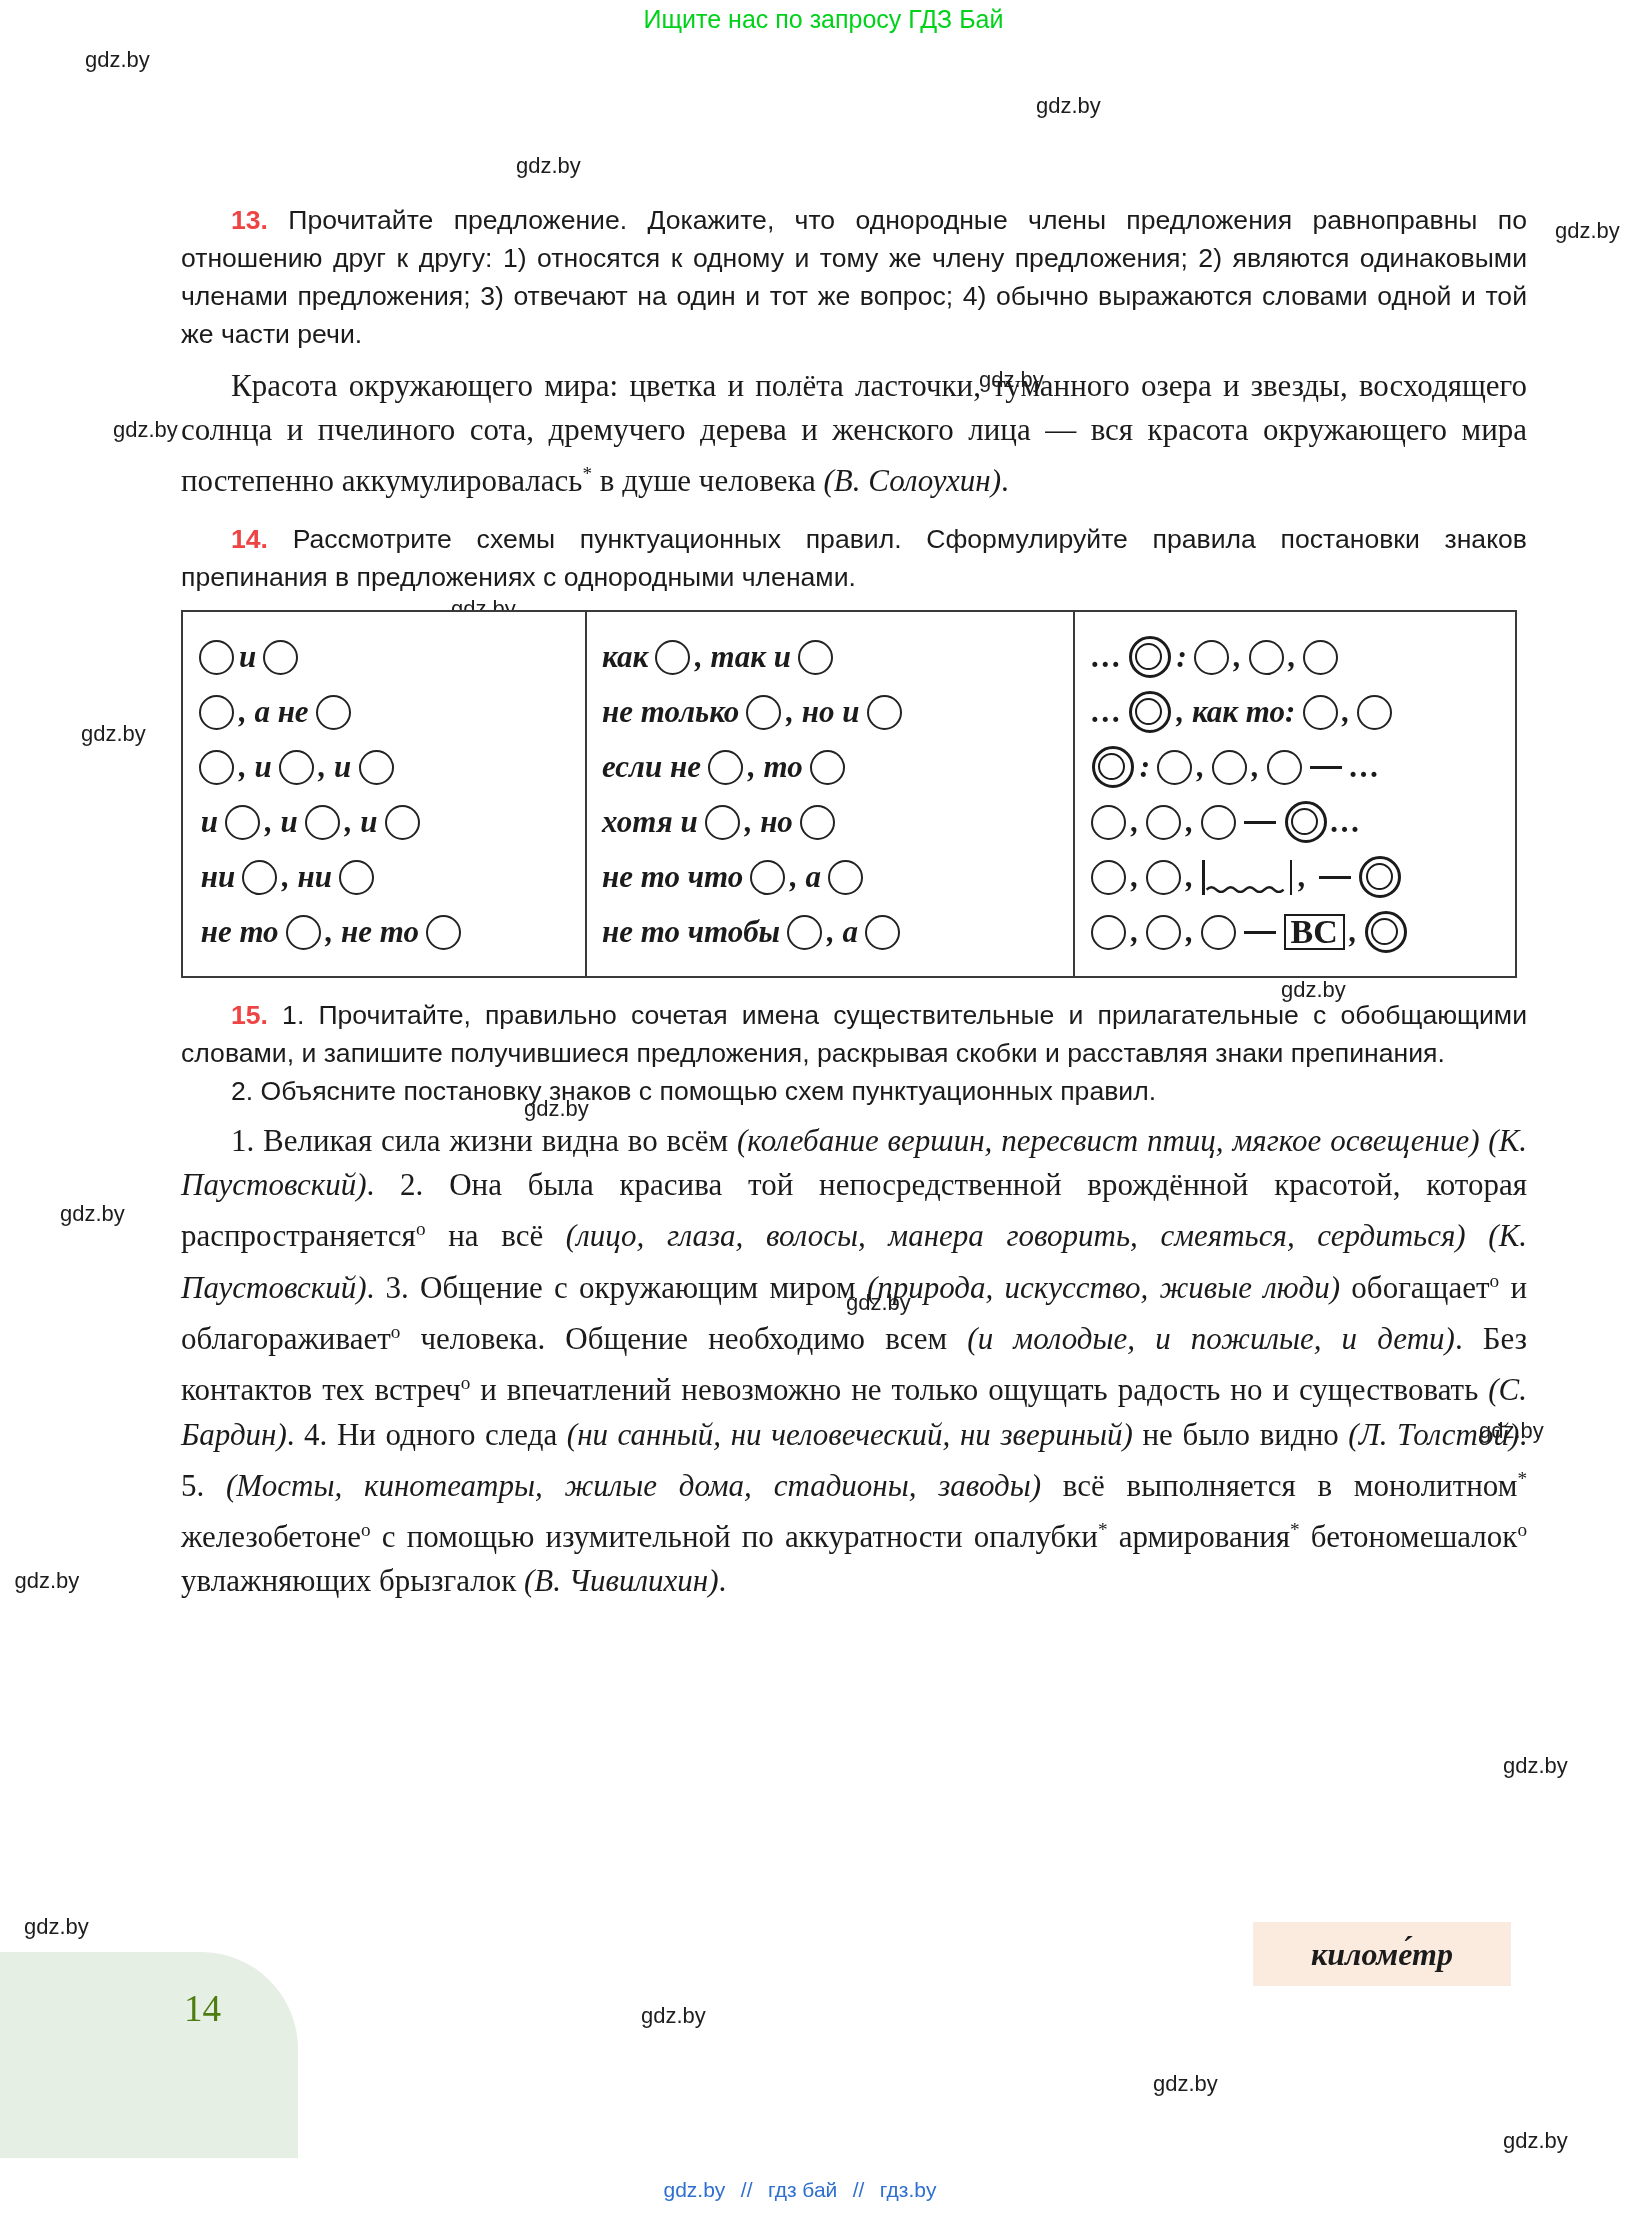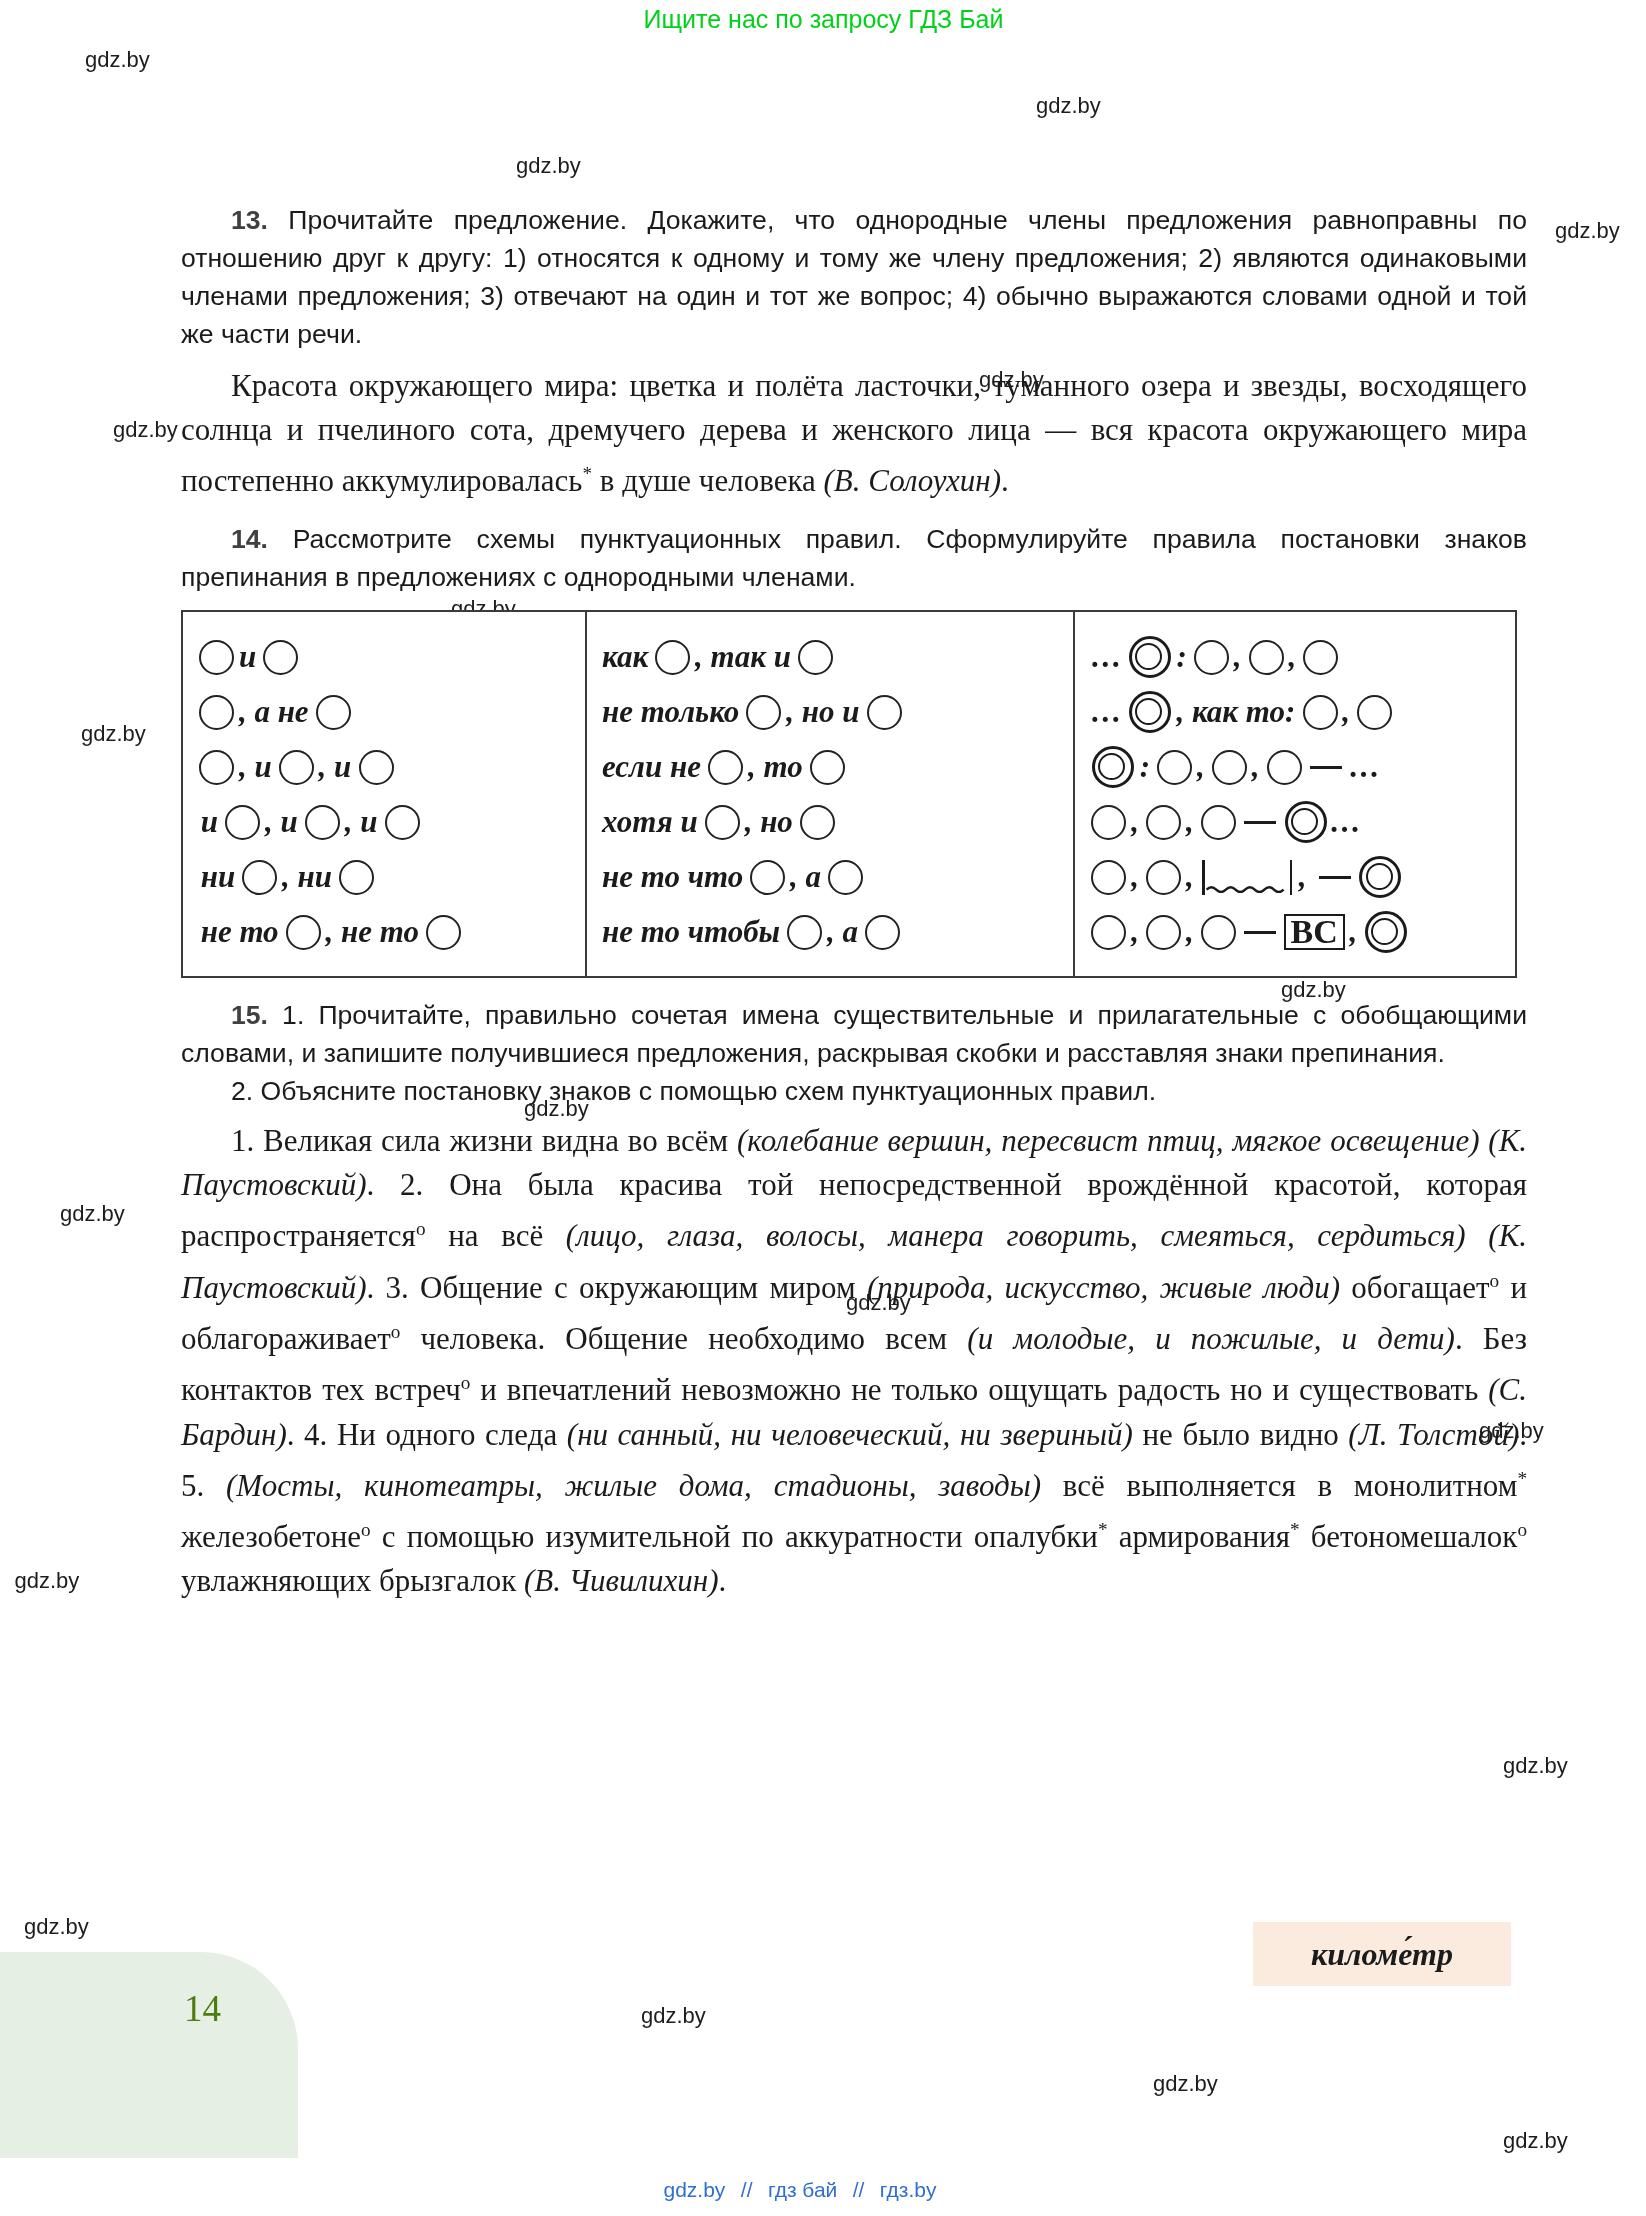--- a/index.html
+++ b/index.html
@@ -40,21 +40,21 @@
   #corner-decoration{
     position:absolute;left:0;bottom:58px;
     width:298px;height:206px;
     background:#e6efe4;
     border-top-right-radius:97px;
   }
   
   #page-content{
     position:absolute;left:181px;top:201px;width:1346px;
   }
-  .ex-num{color:#404040;font-weight:bold;}
+  .ex-num{color:#ef4444;font-weight:bold;}
   p{margin:0;}
   .task{
     font-family:"Liberation Sans",sans-serif;
     font-size:26.6px;
     line-height:38px;
     text-align:justify;
     color:#1b1b1b;
   }
   .task .ind{display:inline-block;width:50px;}
   .serif{

